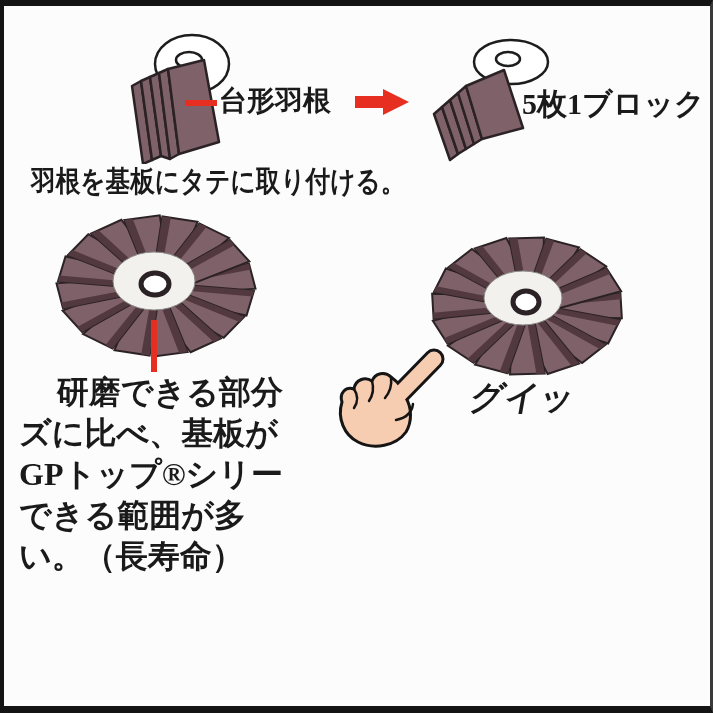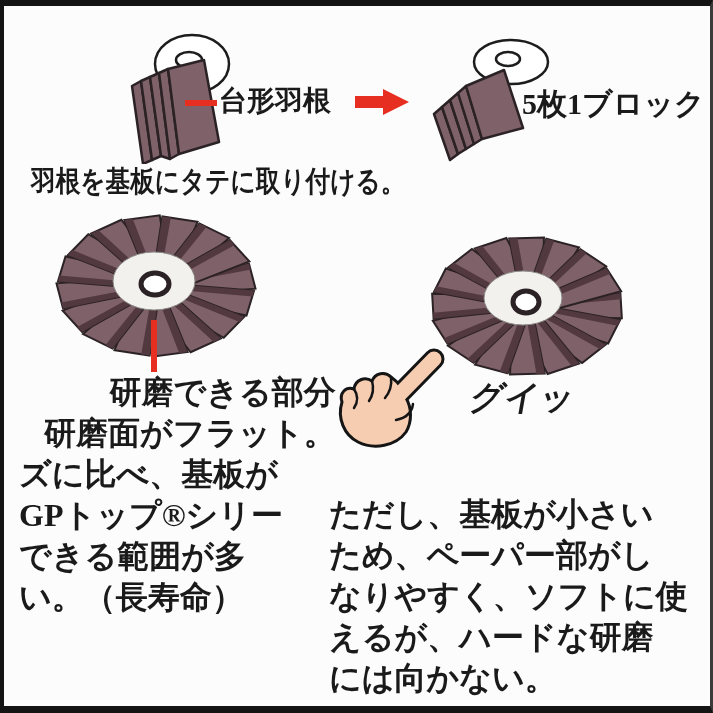--- a/index.html
+++ b/index.html
@@ -136,28 +136,20 @@
     <path d="M60,56 L102,13" stroke="var(--skin)" stroke-width="15" stroke-linecap="round" fill="none"></path>
     <path class="handline" d="M22,43 C26,49 26,56 22,62"></path>
     <path class="handline" d="M40,35 C42,42 41,49 37,55"></path>
     <path class="handline" d="M59,31 C60,39 58,46 53,52"></path>
     <path class="handline" d="M64,74 C74,72 80,66 81,58"></path>
   </svg>
   <div class="abs jp push-label">グイッ</div>
 
   <div class="abs col left-col">
     <div class="ind-a">研磨できる部分</div>
-    <div class="ind-c">研磨面がフラット。</div>
     <div>ズに比べ、基板が</div>
     <div>GPトップ®シリー</div>
     <div>できる範囲が多</div>
     <div>い。（長寿命）</div>
   </div>
 
-  <div class="abs col right-col">
-    <div>ただし、基板が小さい</div>
-    <div>ため、ペーパー部がし</div>
-    <div>なりやすく、ソフトに使</div>
-    <div>えるが、ハードな研磨</div>
-    <div>には向かない。</div>
-  </div>
 
 </div>
 
 </body></html>

